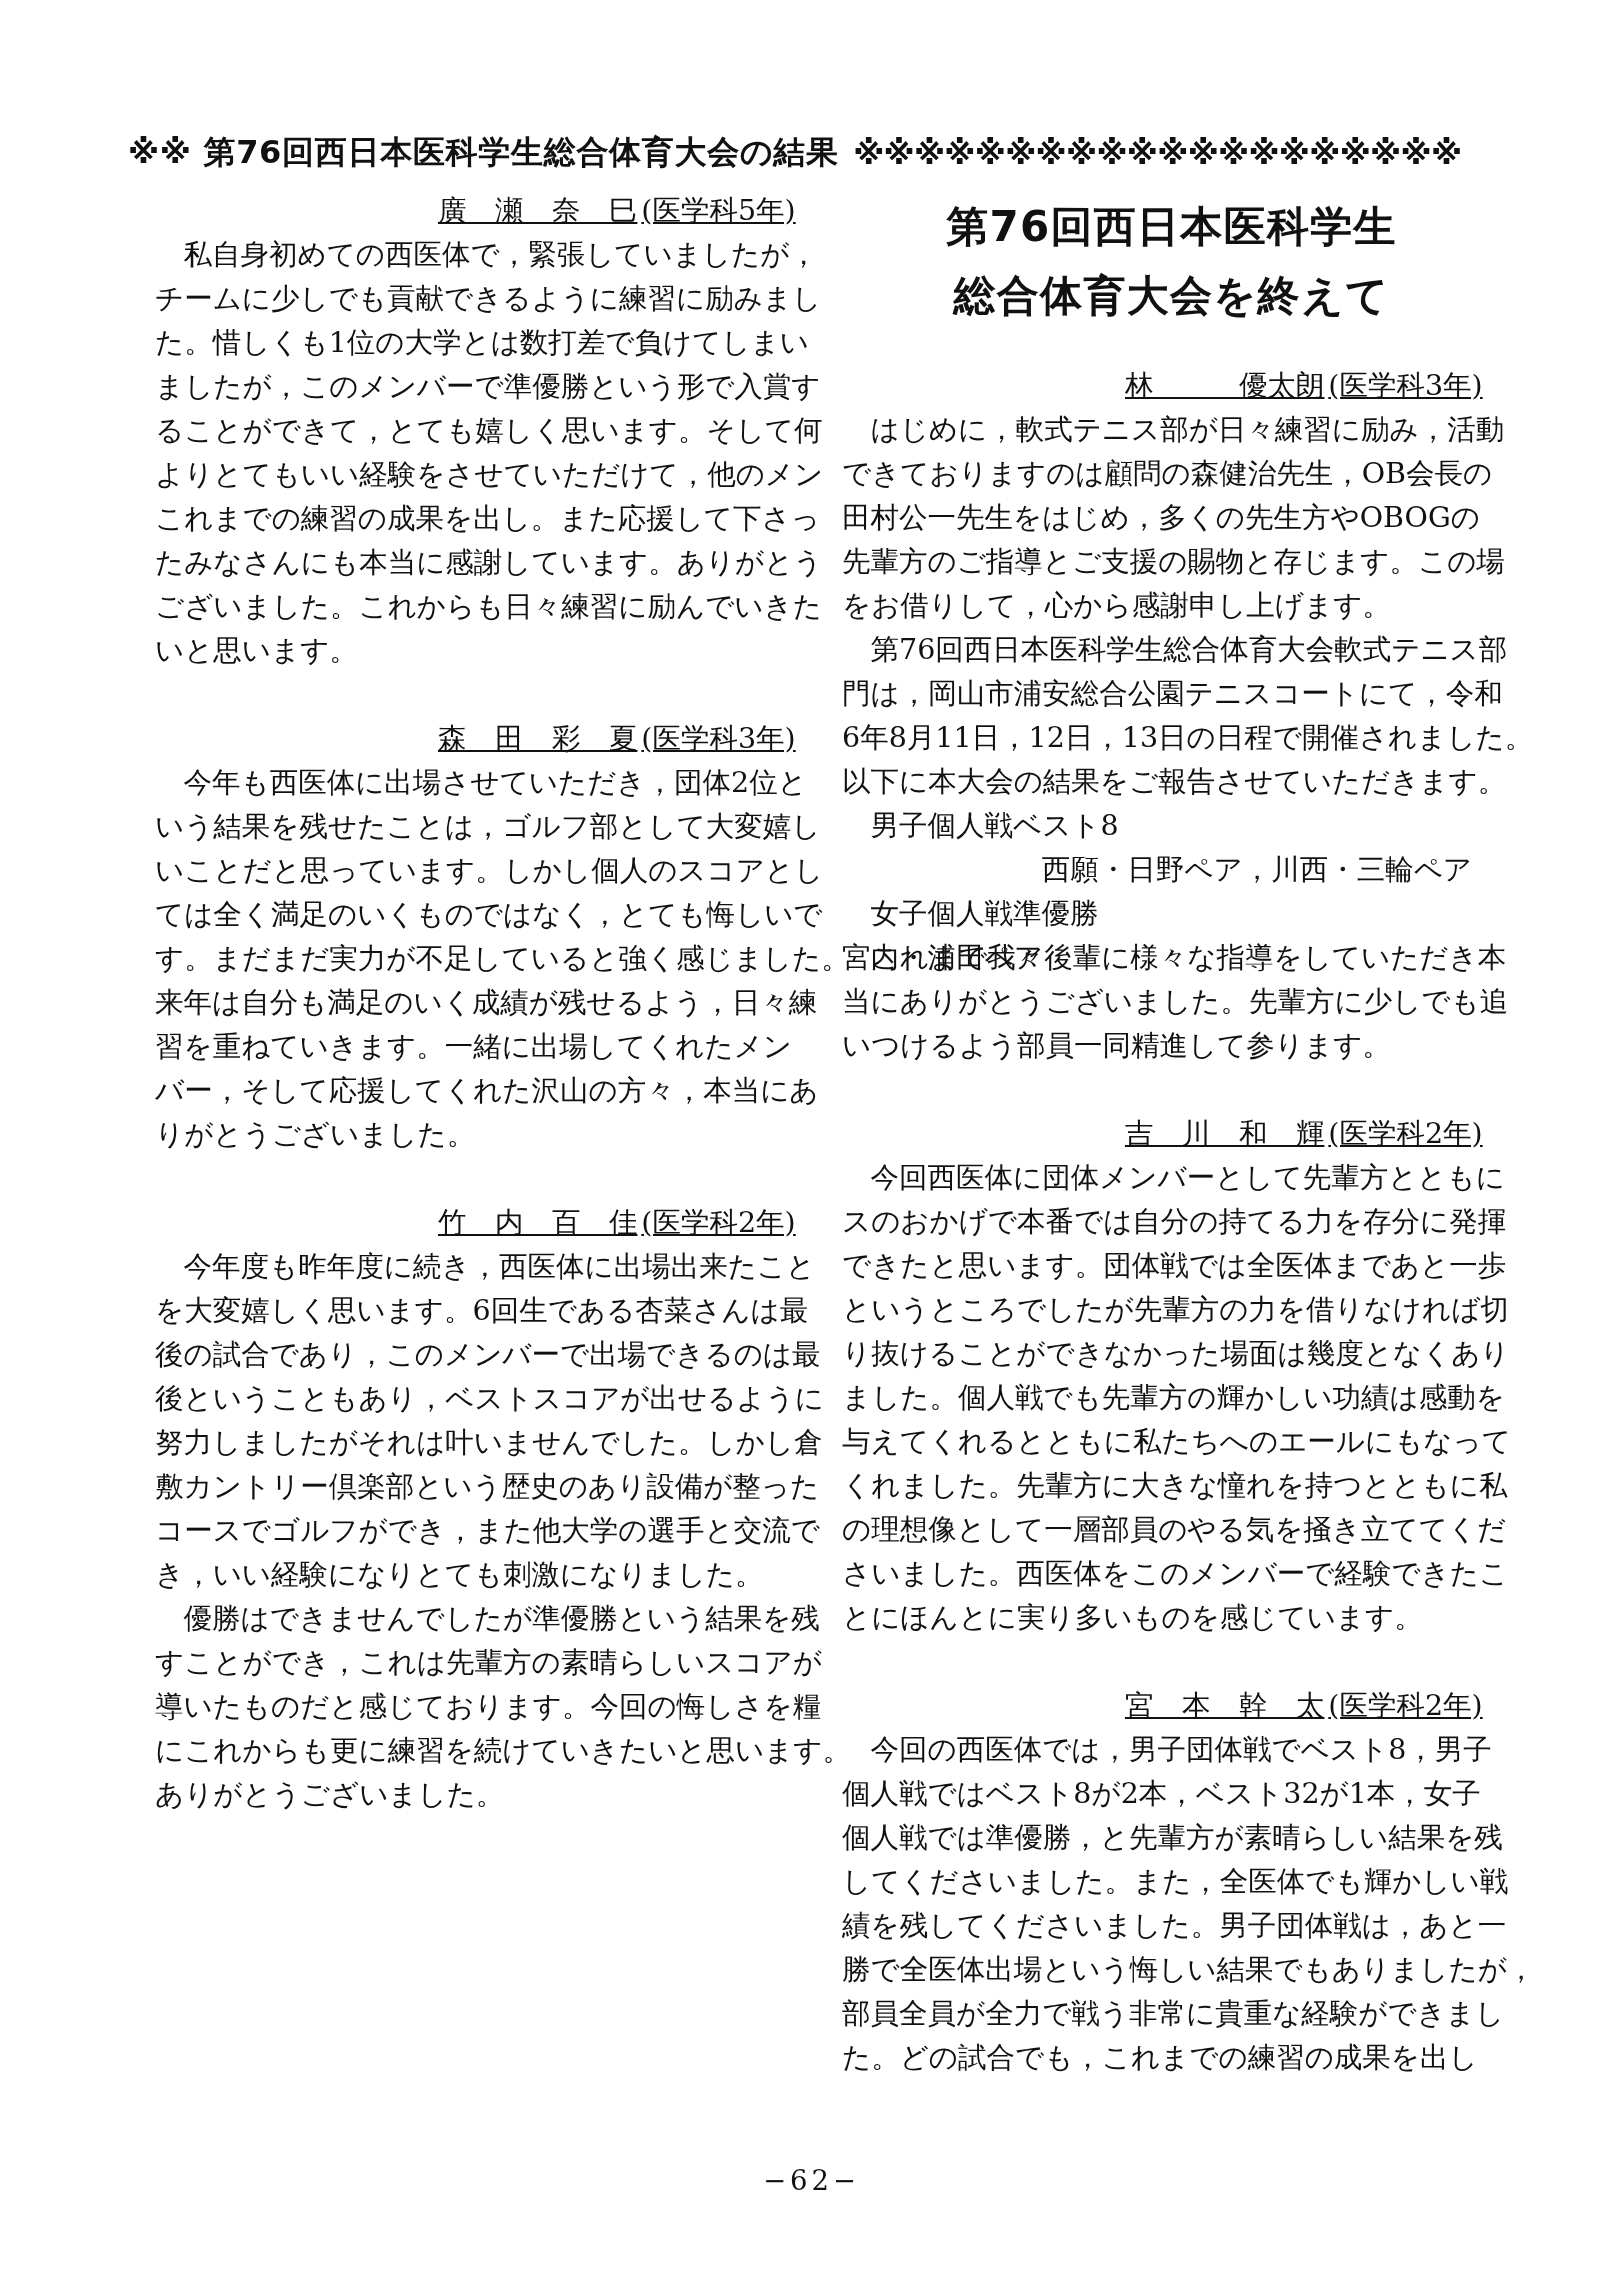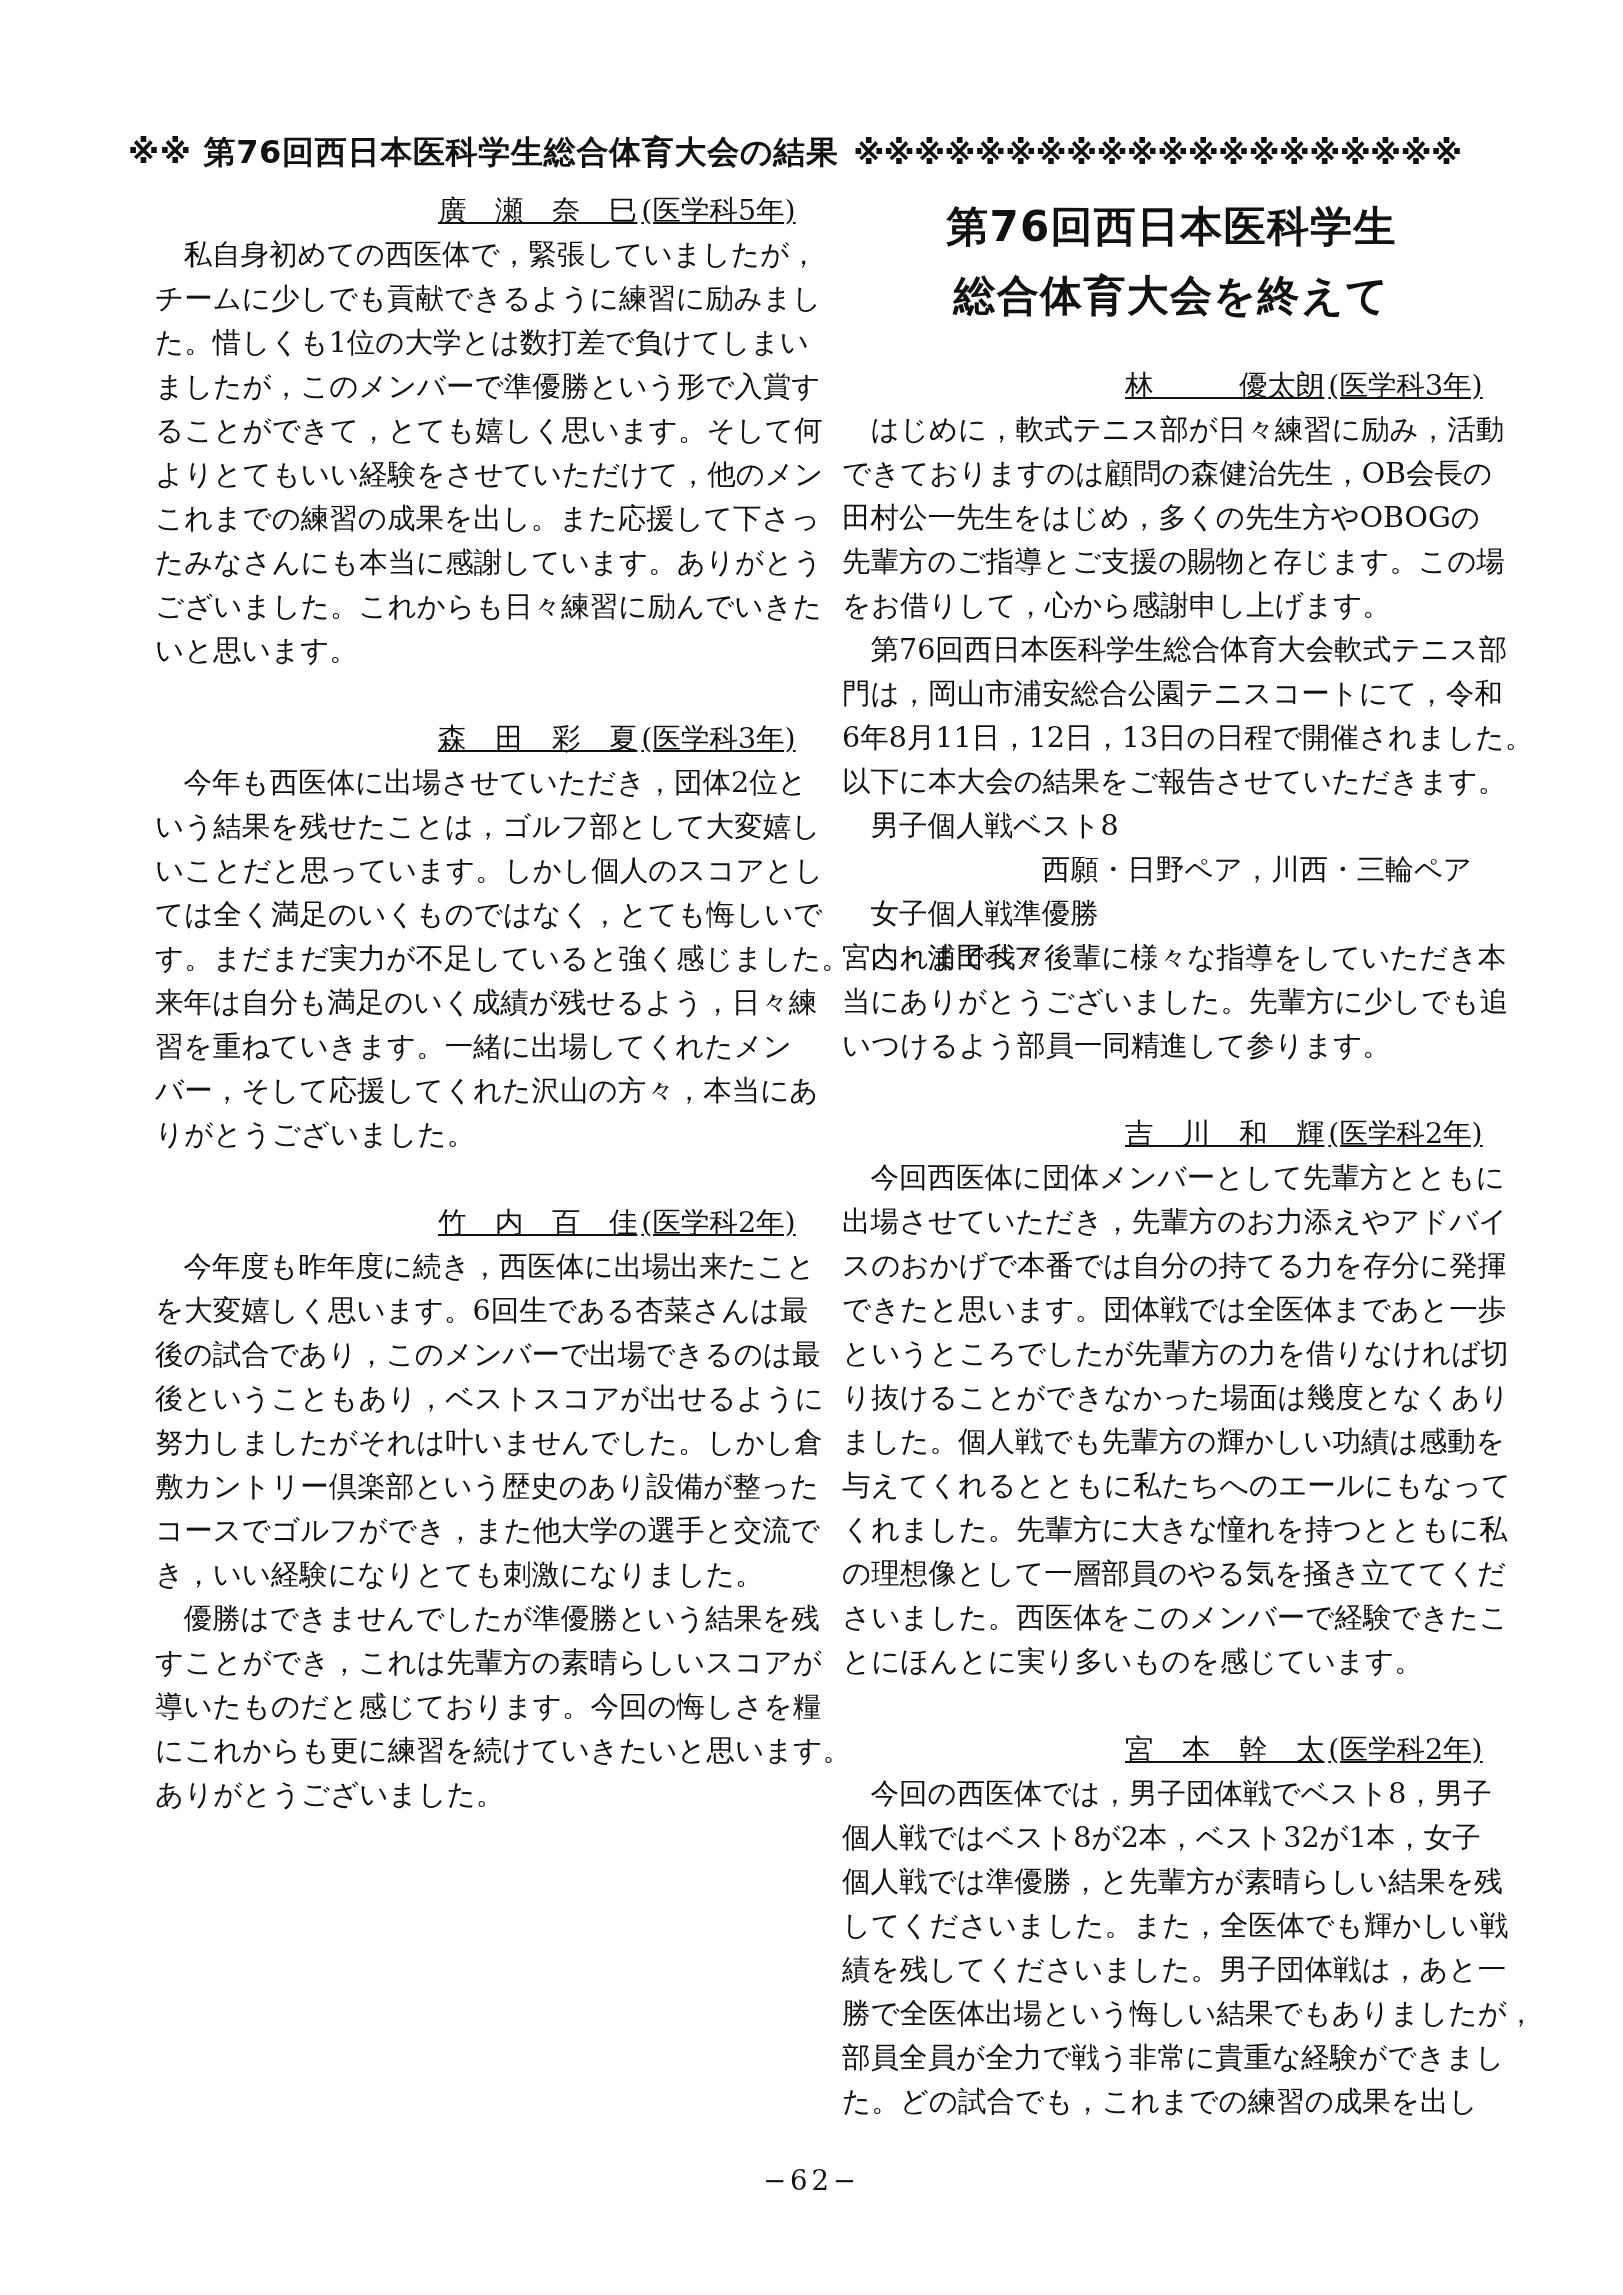--- a/index.html
+++ b/index.html
@@ -154,21 +154,20 @@
         <div class="line">　男子個人戦ベスト8</div>
         <div class="line align-right">西願・日野ペア，川西・三輪ペア</div>
         <div class="line split"><span>　女子個人戦準優勝</span><span>宮内・浦田ペア</span></div>
         <div class="line">　これまで我々後輩に様々な指導をしていただき本</div>
         <div class="line">当にありがとうございました。先輩方に少しでも追</div>
         <div class="line">いつけるよう部員一同精進して参ります。</div>
       </div>
       <div class="section">
         <div class="line name-line"><span class="author">吉　川　和　輝</span><span class="affiliation">(医学科2年)</span></div>
         <div class="line">　今回西医体に団体メンバーとして先輩方とともに</div>
-        <div class="line">出場させていただき，先輩方のお力添えやアドバイ</div>
         <div class="line">スのおかげで本番では自分の持てる力を存分に発揮</div>
         <div class="line">できたと思います。団体戦では全医体まであと一歩</div>
         <div class="line">というところでしたが先輩方の力を借りなければ切</div>
         <div class="line">り抜けることができなかった場面は幾度となくあり</div>
         <div class="line">ました。個人戦でも先輩方の輝かしい功績は感動を</div>
         <div class="line">与えてくれるとともに私たちへのエールにもなって</div>
         <div class="line">くれました。先輩方に大きな憧れを持つとともに私</div>
         <div class="line">の理想像として一層部員のやる気を掻き立ててくだ</div>
         <div class="line">さいました。西医体をこのメンバーで経験できたこ</div>
         <div class="line">とにほんとに実り多いものを感じています。</div>

